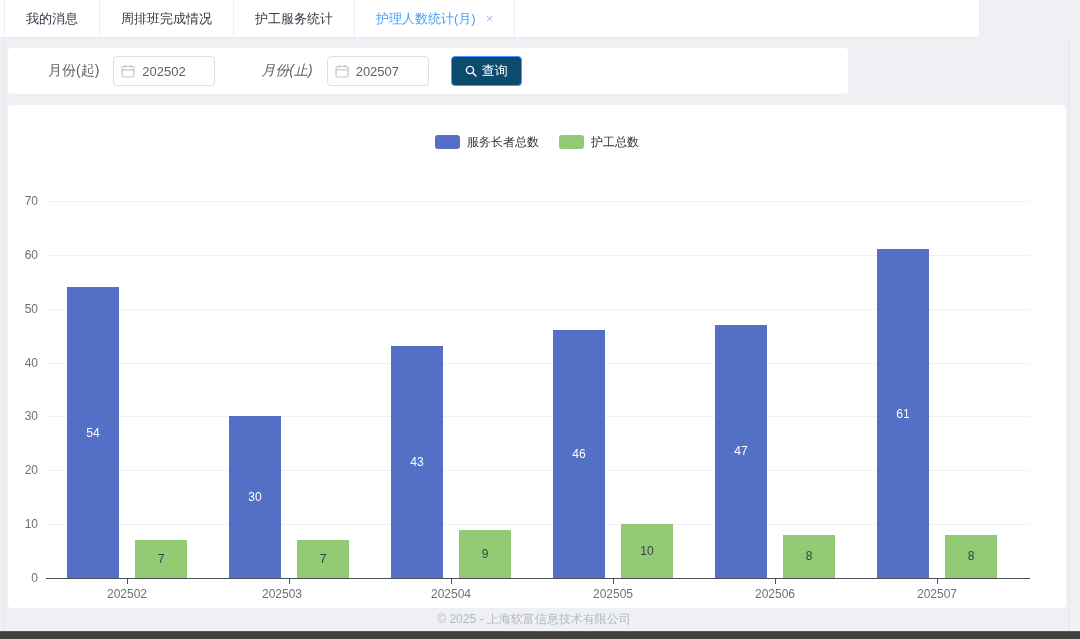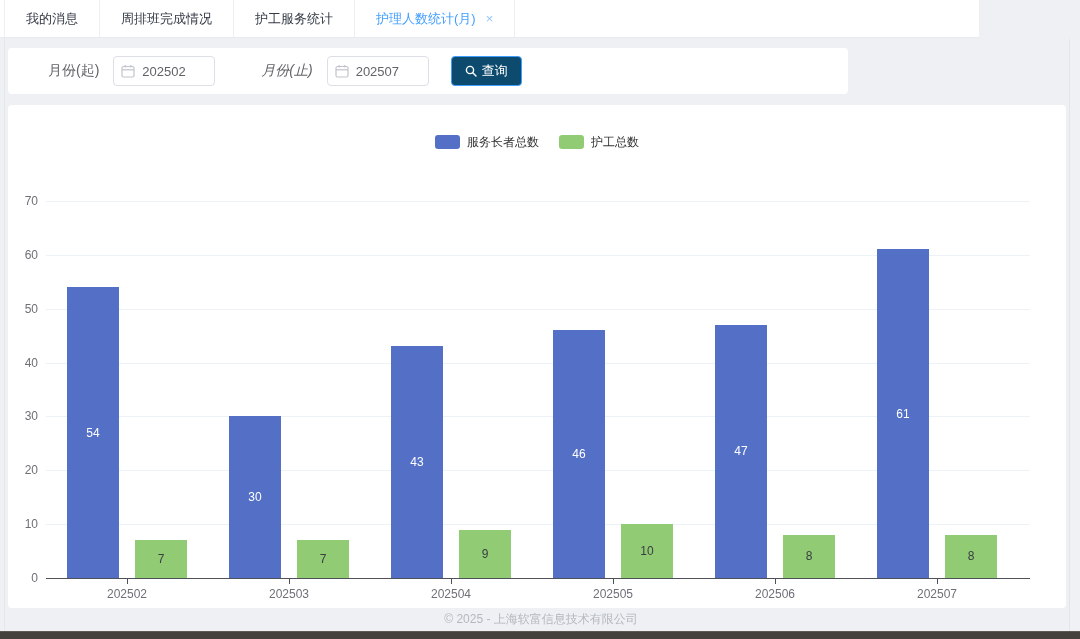--- a/index.html
+++ b/index.html
@@ -80,21 +80,21 @@
     font-size:12px; color:#6e7079;
   }
   .x-tick { position:absolute; width:1px; height:5px; }
   .bar {
     position:absolute; display:flex; align-items:center; justify-content:center;
   }
   .bar-label { font-size:12px; }
   
   .footer {
     position:absolute; left:0; top:611px; width:1068px;
-    text-align:center; font-size:12px; color:#b4b8bf;margin-left:7px;
+    text-align:center; font-size:12px; color:#b4b8bf;
   }
   .bottom-strip {
     position:absolute; left:0; bottom:0; width:1080px; height:8px;
     background:#44403c; border-top:1px solid #5d5953;
   }
 </style>
 </head>
 <body>
 
 <div class="tab-bar" id="tabBar">
@@ -181,21 +181,21 @@
     </div>
     <div class="x-tick" style="left: 119px; top: 474px; background: rgb(78, 81, 88);"></div>
     <div class="x-label" style="left: 79px; top: 482px;">202502</div>
     <div class="bar" style="left: 221px; top: 311.429px; width: 52px; height: 161.571px; background: rgb(84, 112, 198);">
       <span class="bar-label" style="color: rgb(255, 255, 255);">30</span>
     </div>
     <div class="bar" style="left: 289px; top: 435.3px; width: 52px; height: 37.7px; background: rgb(145, 204, 117);">
       <span class="bar-label" style="color: rgb(58, 61, 66);">7</span>
     </div>
     <div class="x-tick" style="left: 281px; top: 474px; background: rgb(78, 81, 88);"></div>
-    <div class="x-label" style="left: 241px; top: 482px;">202503</div>
+    <div class="x-label" style="left: 234px; top: 482px;">202503</div>
     <div class="bar" style="left: 383px; top: 241.414px; width: 52px; height: 231.586px; background: rgb(84, 112, 198);">
       <span class="bar-label" style="color: rgb(255, 255, 255);">43</span>
     </div>
     <div class="bar" style="left: 451px; top: 424.529px; width: 52px; height: 48.4714px; background: rgb(145, 204, 117);">
       <span class="bar-label" style="color: rgb(58, 61, 66);">9</span>
     </div>
     <div class="x-tick" style="left: 443px; top: 474px; background: rgb(78, 81, 88);"></div>
     <div class="x-label" style="left: 403px; top: 482px;">202504</div>
     <div class="bar" style="left: 545px; top: 225.257px; width: 52px; height: 247.743px; background: rgb(84, 112, 198);">
       <span class="bar-label" style="color: rgb(255, 255, 255);">46</span>

